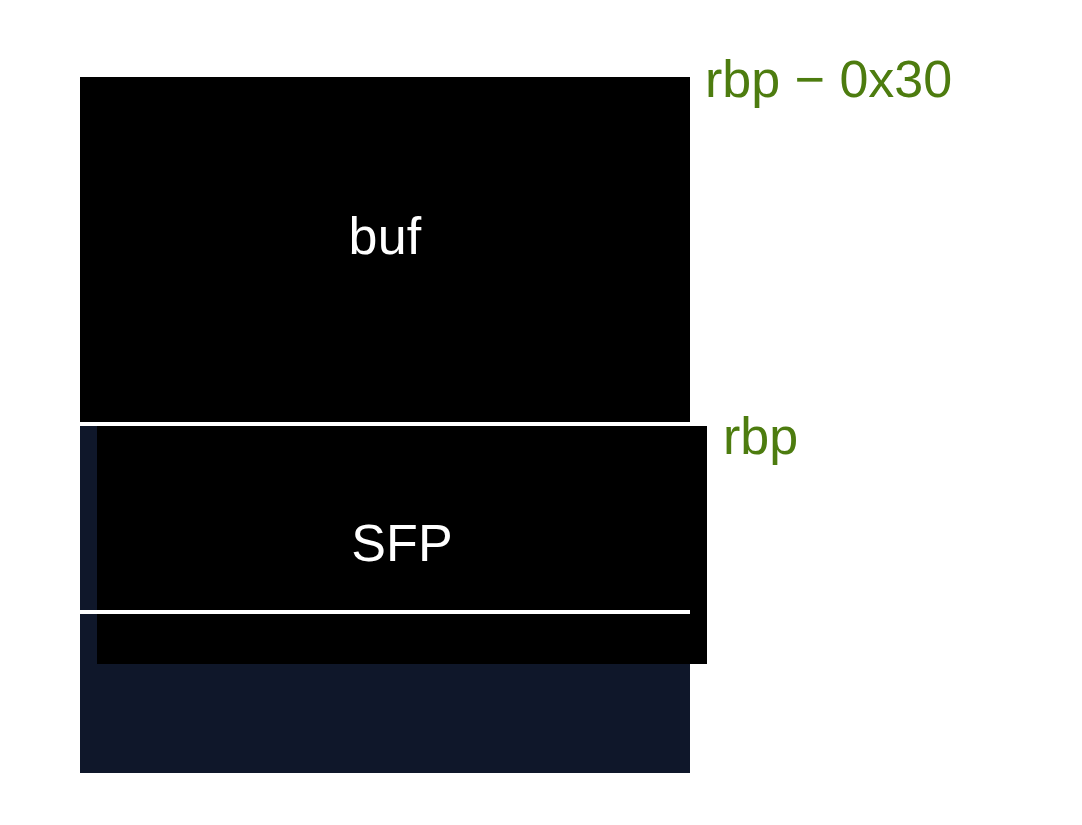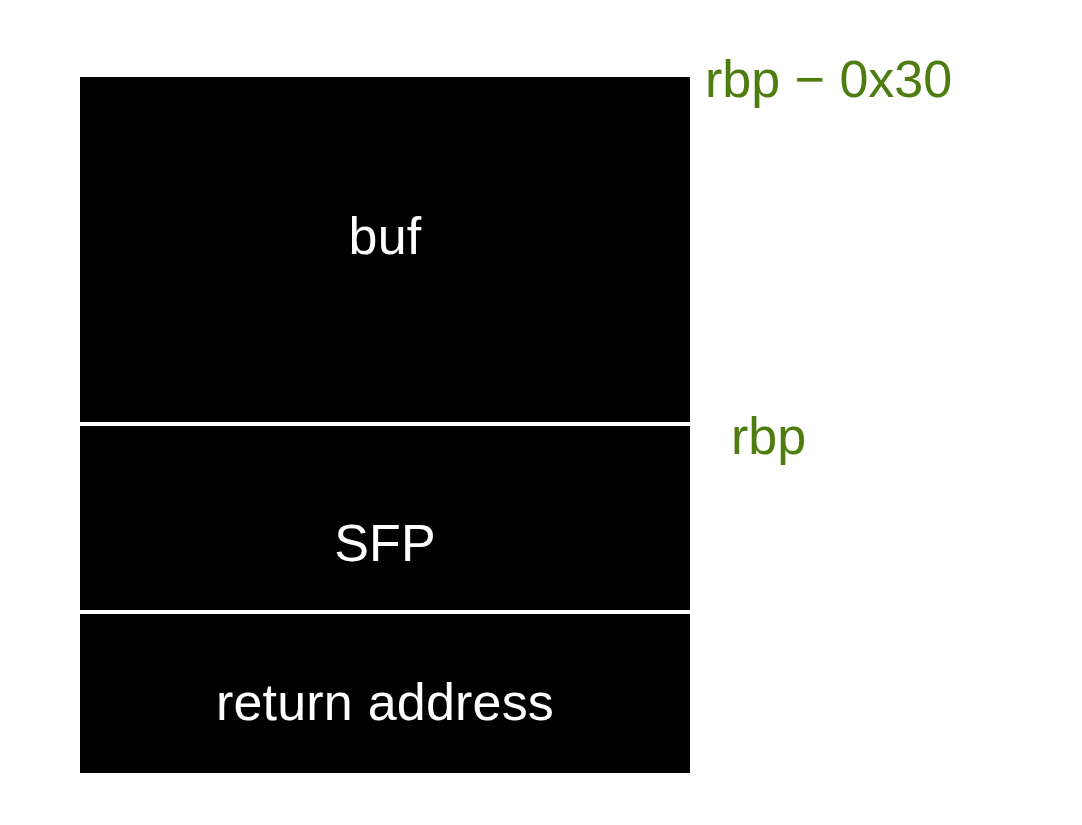--- a/index.html
+++ b/index.html
@@ -46,21 +46,21 @@
     font-family: "Liberation Sans", sans-serif;
     font-size: 52px;
     line-height: 1;
     font-weight: 400;
     letter-spacing: 0.2px;
     white-space: nowrap;
   }
 
   
   #cell-buf    { top: 0px;   height: 345px; }
-  #cell-sfp    { top: 349px; height: 238px; }
+  #cell-sfp    { top: 349px; height: 238px; margin-left: 17px; }
   #cell-retaddr{ top: 537px; height: 159px; }
 
   
   #cell-buf .stack-cell-label     { transform: translateY(-14px); }
   #cell-sfp .stack-cell-label     { transform: translateY(-2px);  }
   #cell-retaddr .stack-cell-label { transform: translateY(8px);   }
 
   
   .stack-divider {
     position: absolute;
@@ -76,21 +76,21 @@
   .addr-label {
     position: absolute;
     color: #4d7c0f;
     font-family: "Liberation Sans", sans-serif;
     font-size: 52px;
     line-height: 1;
     font-weight: 400;
     white-space: nowrap;
   }
   #addr-top    { left: 705px; top: 53px;  }
-  #addr-rbp    { left: 723px; top: 410px; margin-left: 8px; }
+  #addr-rbp    { left: 723px; top: 410px; }
   #addr-rbp8   { left: 731px; top: 578px; }
 </style>
 </head>
 <body>
 
 <div id="canvas">
 
   <div class="stack-diagram">
 
     <div class="stack-cell" id="cell-buf">
@@ -98,23 +98,20 @@
     </div>
 
     <div class="stack-divider" id="divider-rbp"></div>
 
     <div class="stack-cell" id="cell-sfp">
       <span class="stack-cell-label">SFP</span>
     </div>
 
     <div class="stack-divider" id="divider-rbp-plus"></div>
 
-    <div class="stack-cell" id="cell-retaddr">
-      <span class="stack-cell-label">return address</span>
-    </div>
 
   </div>
 
   <div class="addr-label" id="addr-top">rbp − 0x30</div>
 
   <div class="addr-label" id="addr-rbp">rbp</div>
 
 
 </div>
 

